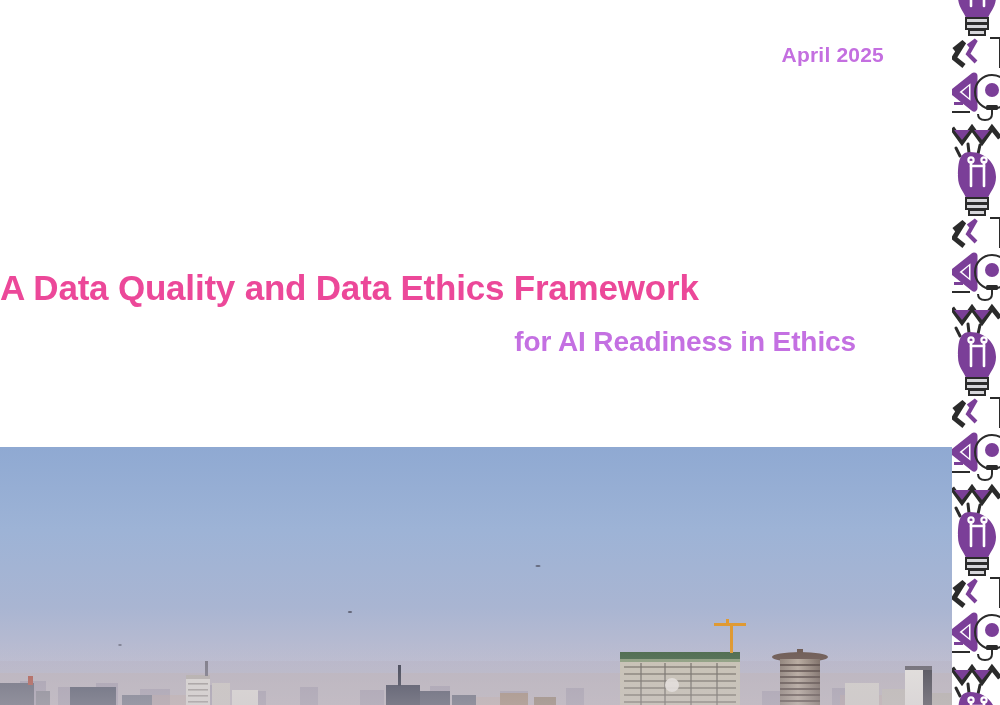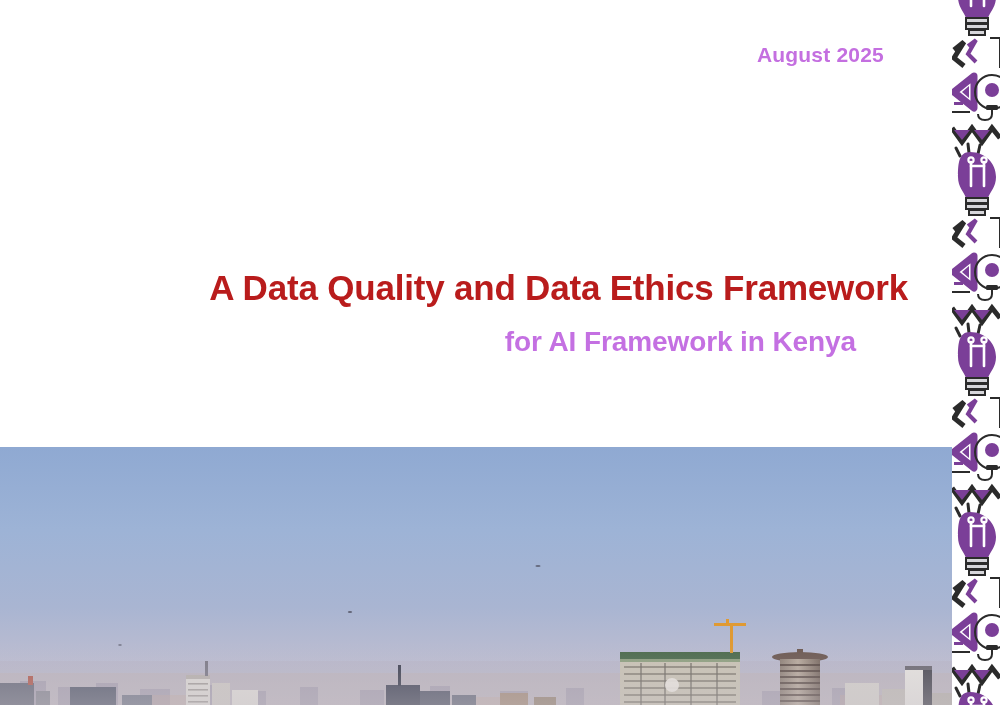--- a/index.html
+++ b/index.html
@@ -53,22 +53,22 @@
   
   .title-block {
     position:absolute;
     left:0;
     top:268px;
     width:908px;
   }
   .main-title {
     font-size:35px;
     font-weight:bold;
-    color:#b91c1c;
-    text-align:right;
+    color:#ec4899;
+    text-align:left;
     letter-spacing:-0.2px;
     line-height:1.12;
     white-space:nowrap;
   }
   .sub-title {
     margin-top:19px;
     font-size:28px;
     font-weight:bold;
     color:#c470e2;
     text-align:right;
@@ -100,25 +100,25 @@
   .sidebar-svg { display:block; }
 </style>
 </head>
 <body>
 
 <div class="page">
 
   <div class="content-area">
 
 
-    <div class="date-label">August 2025</div>
+    <div class="date-label">April 2025</div>
 
     <div class="title-block">
       <div class="main-title">A Data Quality and Data Ethics Framework</div>
-      <div class="sub-title">for AI Framework in Kenya</div>
+      <div class="sub-title">for AI Readiness in Ethics</div>
     </div>
 
     <div class="photo">
       <svg class="photo-svg" viewBox="0 0 952 258" preserveAspectRatio="none">
         <defs>
           <linearGradient id="skyGrad" x1="0" y1="0" x2="0" y2="1">
             <stop offset="0%" stop-color="#8fa9d2"></stop>
             <stop offset="32%" stop-color="#9db3d6"></stop>
             <stop offset="62%" stop-color="#a9b5d2"></stop>
             <stop offset="84%" stop-color="#bdbdd0"></stop>

